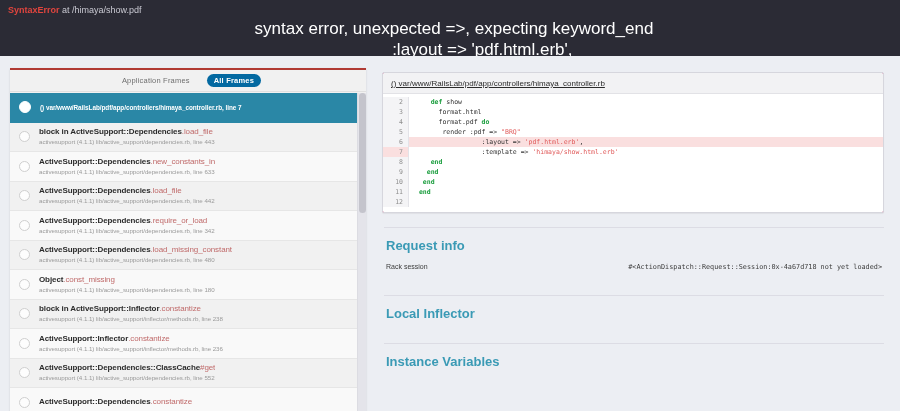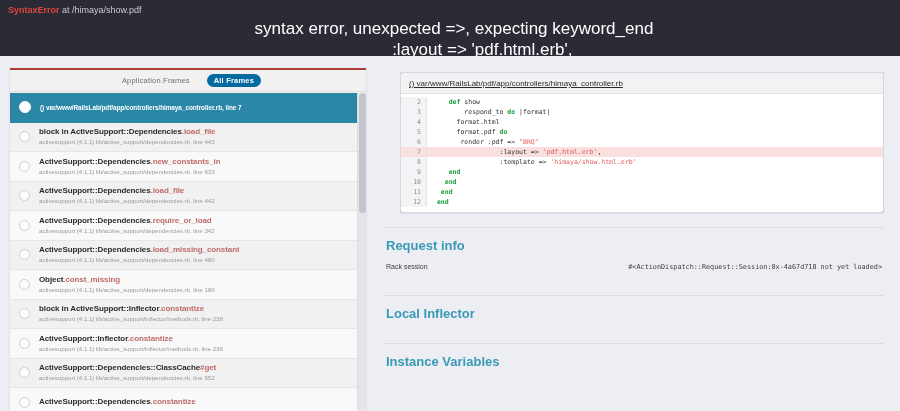--- a/index.html
+++ b/index.html
@@ -60,42 +60,42 @@
   }
   .frame-row:nth-child(even) { background: #f1f1f1; }
   .frame-row.selected { background: #2a87a6; border-bottom: 1px solid #2a87a6; }
   .radio {
     width: 11px; height: 11px; border-radius: 50%;
     border: 1px solid #cfcfcf; background: #fdfdfd; flex: 0 0 auto; margin-right: 9px;
   }
   .frame-row.selected .radio { background: #ffffff; border-color: #ffffff; width: 12px; height: 12px; }
   .frame-text { overflow: hidden; white-space: nowrap; }
   .frame-method { font-size: 8px; line-height: 10px; color: #2c2c2c; font-weight: bold; letter-spacing: -0.1px;}
-  .frame-method .mname { color: #c06b6b; font-weight: bold; }
+  .frame-method .mname { color: #c06b6b; font-weight: normal; }
   .frame-loc { font-size: 6.2px; line-height: 9px; color: #9a9a9a; letter-spacing: -0.05px; }
   .frame-row.selected .frame-loc { color: #ffffff; font-size: 6.4px; font-weight: bold; }
 
   .frames-scrollbar {
     position: absolute; top: 23px; right: 0; width: 9px; bottom: 0;
     background: #e4e4ea; border-left: 1px solid #dcdce2;
   }
   .frames-scrollbar .thumb {
     position: absolute; top: 0; left: 1px; width: 7px; height: 120px;
     background: #c4c4cc; border-radius: 4px;
   }
 
   
   .detail {
     position: absolute; left: 378px; top: 4px; width: 512px; height: 351px;
     overflow: hidden;
   }
   .code-card {
     background: #be185d; border: 1px solid #d6d6dd; border-radius: 2px;
     box-shadow: 0 1px 1px rgba(0,0,0,0.06);
-    margin: 4px 6px 0 22px; overflow: hidden;
+    margin: 4px 6px 0 4px; overflow: hidden;
   }
   .code-file {
     font-size: 8px; color: #2b2b2b; padding: 6px 8px 5px 8px;
     background: #f2f2f4; border-bottom: 1px solid #e2e2e6;
     text-decoration: underline; white-space: nowrap; overflow: hidden;
   }
   .code-body { display: flex; background: #ffffff; padding: 3px 0 5px 0; }
   .gutter {
     background: #f4f4f6; border-right: 1px solid #e3e3e8;
     padding: 0; width: 26px; flex: 0 0 auto;
@@ -242,21 +242,20 @@
               <div class="ln">6</div>
               <div class="ln hl">7</div>
               <div class="ln">8</div>
               <div class="ln">9</div>
               <div class="ln">10</div>
               <div class="ln">11</div>
               <div class="ln">12</div>
             </div>
           <div class="code-lines" id="code-lines">
               <div class="cl"><span>    </span><span class="kw">def</span><span> show</span></div>
-              <div class="cl"><span>        respond_to </span><span class="kw">do</span><span> |format|</span></div>
               <div class="cl"><span>      format.html</span></div>
               <div class="cl"><span>      format.pdf </span><span class="kw">do</span></div>
               <div class="cl"><span>       render :pdf =&gt; </span><span class="str">"BRQ"</span></div>
               <div class="cl hl"><span>                 :layout =&gt; </span><span class="str">'pdf.html.erb'</span><span>,</span></div>
               <div class="cl"><span>                 :template =&gt; </span><span class="str">'himaya/show.html.erb'</span></div>
               <div class="cl"><span>    </span><span class="kw">end</span></div>
               <div class="cl"><span>   </span><span class="kw">end</span></div>
               <div class="cl"><span>  </span><span class="kw">end</span></div>
               <div class="cl"><span> </span><span class="kw">end</span></div>
             </div>

